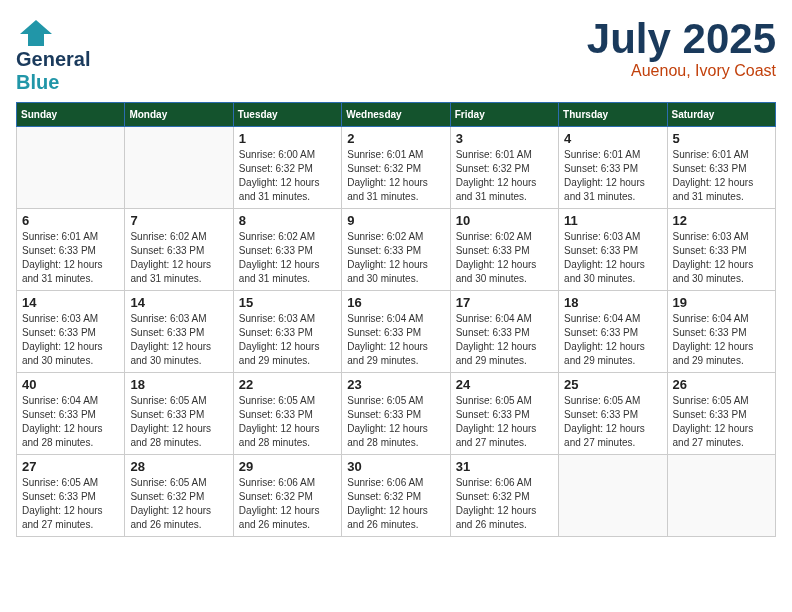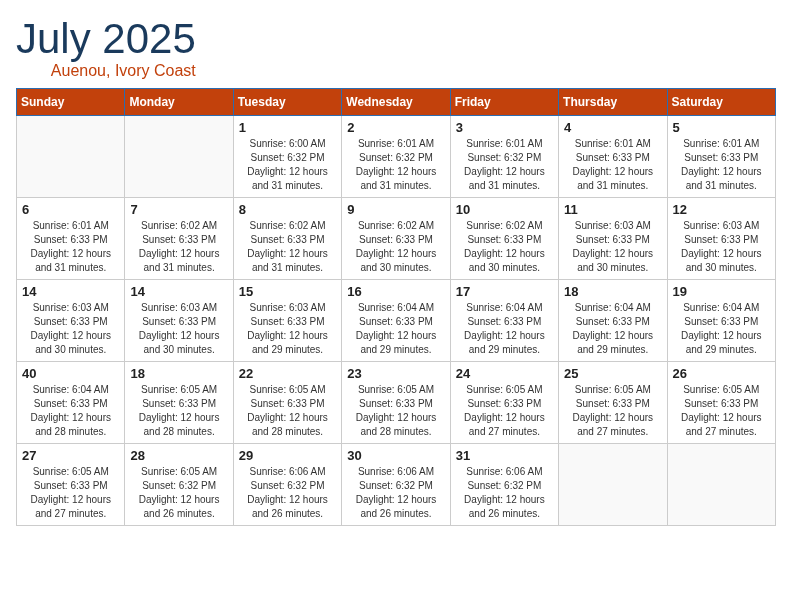--- a/index.html
+++ b/index.html
@@ -24,37 +24,37 @@
     .logo-row {
       display: flex;
       align-items: center;
       gap: 4px;
     }
     .title-block {
       text-align: right;
     }
     .month-title {
       font-size: 42px;
-      font-weight: normal;
+      font-weight: bold;
       color: #1a3a5c;
       line-height: 1.1;
     }
     .location {
       font-size: 16px;
       color: #c2410c;
     }
     .calendar {
       width: 100%;
       border-collapse: collapse;
       border: 1px solid #ccc;
     }
     .calendar th {
-      background: #c2410c;
+      background: #14532d;
       color: #fff;
-      font-size: 12px;
+      font-size: 10px;
       font-weight: bold;
       padding: 6px 4px;
       text-align: left;
       border: 1px solid #2b6cb0;
     }
     .calendar td {
       vertical-align: top;
       border: 1px solid #ccc;
       padding: 4px 5px;
       width: calc(100% / 7);
@@ -69,27 +69,39 @@
     .day-num {
       font-size: 13px;
       font-weight: bold;
       display: block;
       margin-bottom: 2px;
     }
     .day-info {
       font-size: 10px;
       color: #333;
       line-height: 1.4;
-      text-align: center;
     }
   </style>
 </head>
 <body>
 
 <div class="header">
+  <div class="logo">
+    <div class="logo-row">
+      <svg width="38" height="32" viewBox="0 0 38 32">
+        <polygon points="20,4 36,18 28,18 28,30 12,30 12,18 4,18" fill="#2196a8"></polygon>
+      </svg>
+    </div>
+    <div style="display:flex; align-items:baseline; gap:0;">
+      <span style="font-size:20px;font-weight:bold;color:#1a3a5c;">General</span>
+    </div>
+    <div>
+      <span style="font-size:20px;font-weight:bold;color:#2196a8;">Blue</span>
+    </div>
+  </div>
   <div class="title-block">
     <div class="month-title">July 2025</div>
     <div class="location">Auenou, Ivory Coast</div>
   </div>
 </div>
 
 <table class="calendar">
   <thead>
     <tr>
     <th>Sunday</th>

